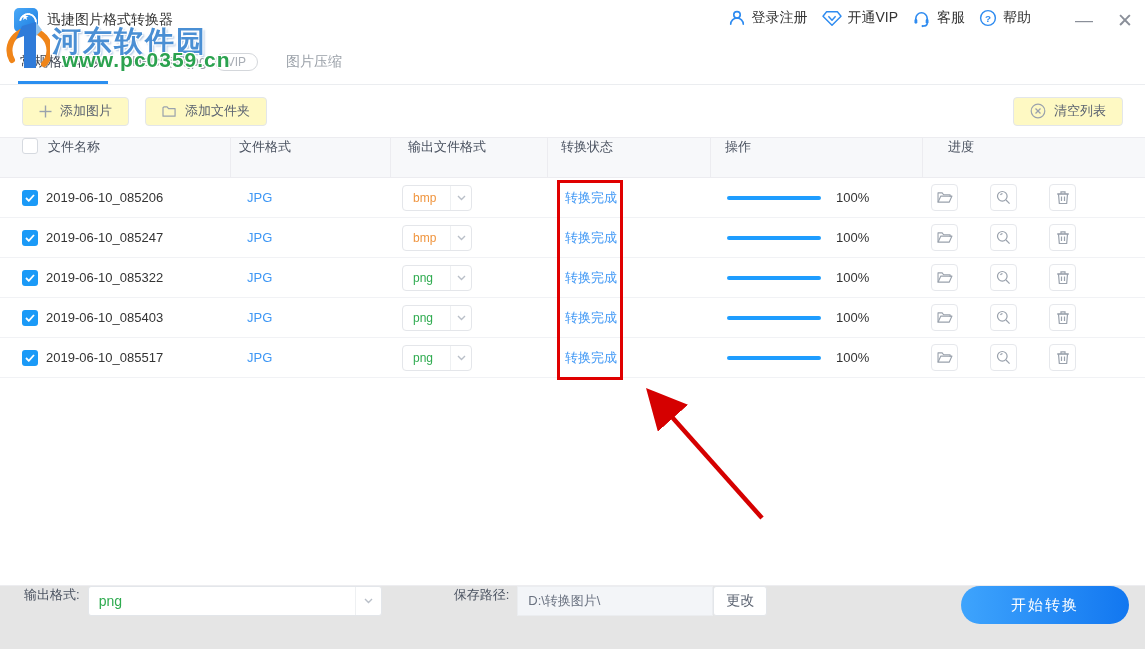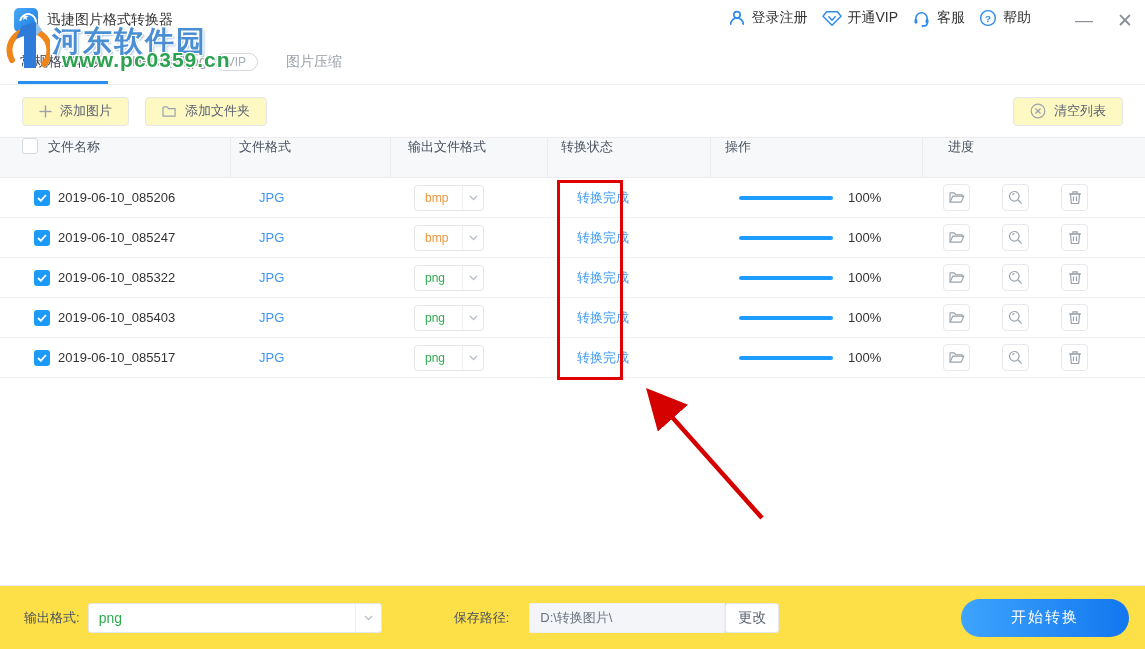--- a/index.html
+++ b/index.html
@@ -45,21 +45,21 @@
   .btn-clear { margin-left:auto; }
   
   .thead, .trow { display:grid; grid-template-columns:230px 160px 157px 163px 212px 223px; }
   .thead { height:41px; background:#f7f8fa; border-top:1px solid #ececf0; border-bottom:1px solid #ececf0; }
   .thead .hcell { display:flex; align-items:flex-start; font-size:13px; color:#4a5260; border-left:1px solid #ececf0; }
   .thead .hcell:first-child { border-left:none; }
   .h1 { padding-left:22px; gap:10px; } .h2 { padding-left:8px; } .h3 { padding-left:17px; }
   .h4 { padding-left:13px; } .h5 { padding-left:25px; } .h6 { padding-left:14px; }
   .hd-cb { width:16px; height:16px; border:1px solid #d6dae0; border-radius:3px; background:#fff; }
   .trow { height:40px; border-bottom:1px solid #f1f2f5; align-items:center; }
-  .cell { display:flex; align-items:center; height:100%;margin-left:12px; }
+  .cell { display:flex; align-items:center; height:100%; }
   .c1 { padding-left:22px; gap:8px; }
   .c2 { padding-left:17px; } .c3 { padding-left:12px; } .c4 { padding-left:18px; }
   .c5 { padding-left:17px; } .c6 { padding-left:9px; gap:32px; }
   .cb { width:16px; height:16px; border-radius:3px; background:#1b9af7; display:flex;
     align-items:center; justify-content:center; cursor:pointer; flex:0 0 auto; }
   .fname { font-size:13px; color:#333; }
   .fmt { font-size:13px; color:#3e97f5; }
   .select { width:70px; height:26px; border:1px solid #e4e6ea; border-radius:4px; background:#fff;
     display:flex; align-items:center; cursor:pointer; }
   .sval { flex:1; padding-left:10px; font-size:12px; }
@@ -67,30 +67,30 @@
   .status { font-size:13px; color:#3e97f5;text-align:center; }
   .pbar { width:94px; height:4px; border-radius:2px; background:#1e9dff; }
   .pct { margin-left:15px; font-size:13px; color:#333; }
   .opbtn { width:27px; height:27px; border:1px solid #e6e8ec; border-radius:4px; background:#fff;
     display:flex; align-items:center; justify-content:center; cursor:pointer; }
   
   .anno-rect { position:absolute; left:557px; top:180px; width:66px; height:200px;
     border:3px solid #e00000; z-index:40; pointer-events:none; }
   .anno-arrow { position:absolute; left:600px; top:370px; z-index:40; pointer-events:none; }
   
-  .footer { position:absolute; left:0; bottom:0; width:1145px; height:64px; background:#fde047;
-    border-top:1px solid #ededf0; display:flex; align-items:center; padding:0 16px 0 24px; }
+  .footer { position:absolute; left:0; bottom:0; width:1145px; height:64px; background:#e5e5e5;
+    border-top:1px solid #ededf0; display:flex; align-items:flex-start; padding:0 16px 0 24px; }
   .f-label { font-size:13px; color:#4a5260; }
   .f-select { width:294px; height:30px; border:1px solid #e3e6ea; border-radius:3px; background:#fff;
     display:flex; align-items:center; margin-left:8px; cursor:pointer; }
   .f-select .sval { font-size:14px; }
   .f-select .sarr { width:26px; }
   .f-path-label { margin-left:72px; }
   .f-path { width:196px; height:30px; background:#f3f5f8; border:1px solid #ebedf0;
-    display:flex; align-items:center; padding-left:10px; font-size:13px; color:#6a7280; margin-left:20px; }
+    display:flex; align-items:center; padding-left:10px; font-size:13px; color:#6a7280; margin-left:8px; }
   .f-change { height:30px; padding:0 12px; background:#fff; border:1px solid #e3e6ea; border-radius:3px;
     font-size:14px; color:#5a6270; display:flex; align-items:center; cursor:pointer; }
   .f-start { margin-left:auto; width:168px; height:38px; border:none; border-radius:19px;
     background:linear-gradient(to right,#3ea4fd,#1277f0); color:#fff; font-size:15px;
     font-family:"Liberation Sans",sans-serif; letter-spacing:2px; cursor:pointer; }
 </style>
 </head>
 <body>
 
 <div class="titlebar">

